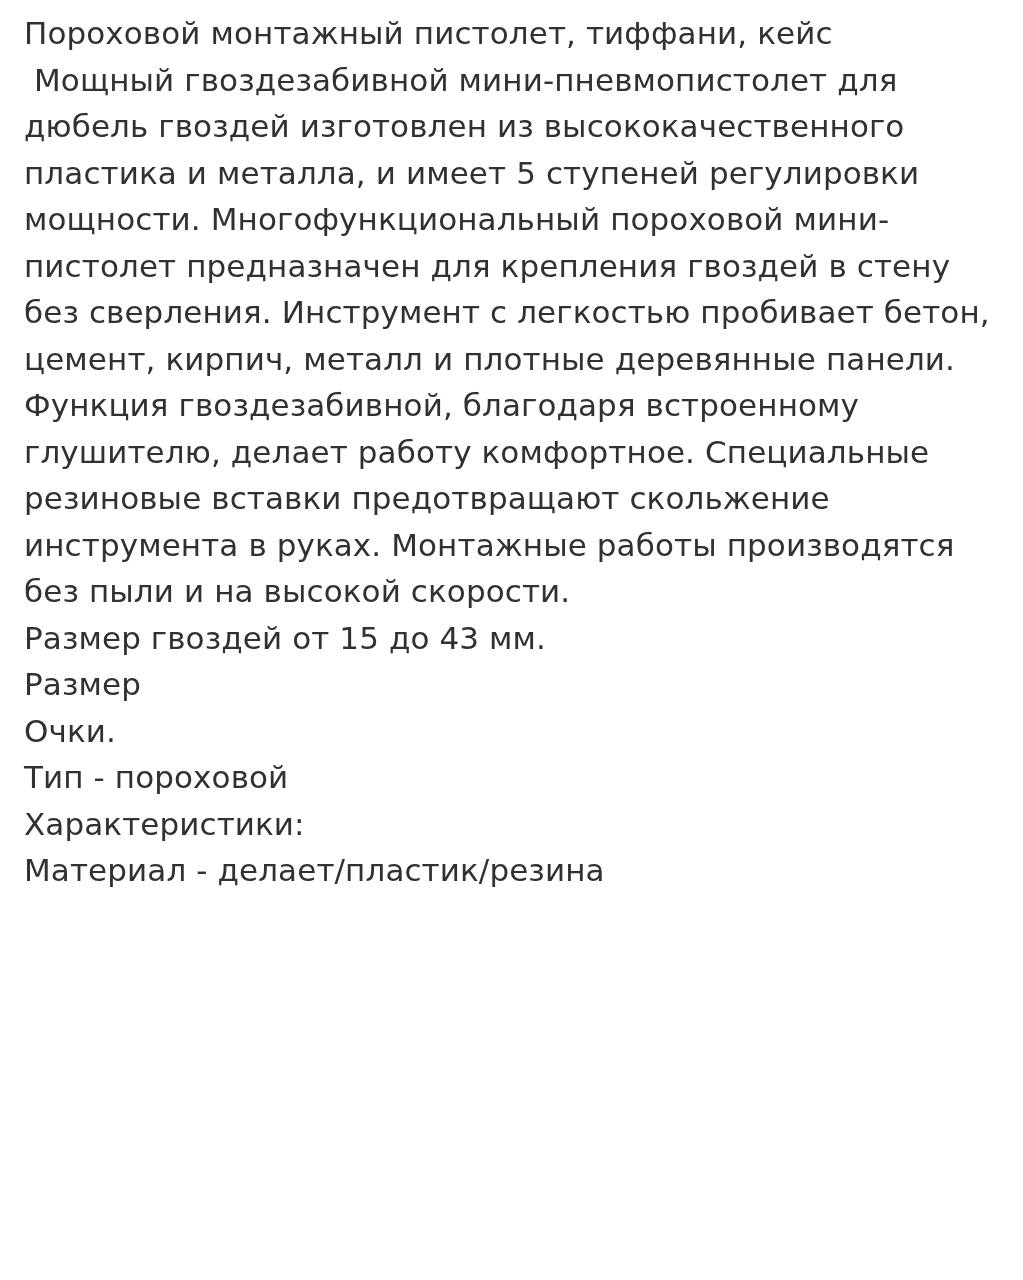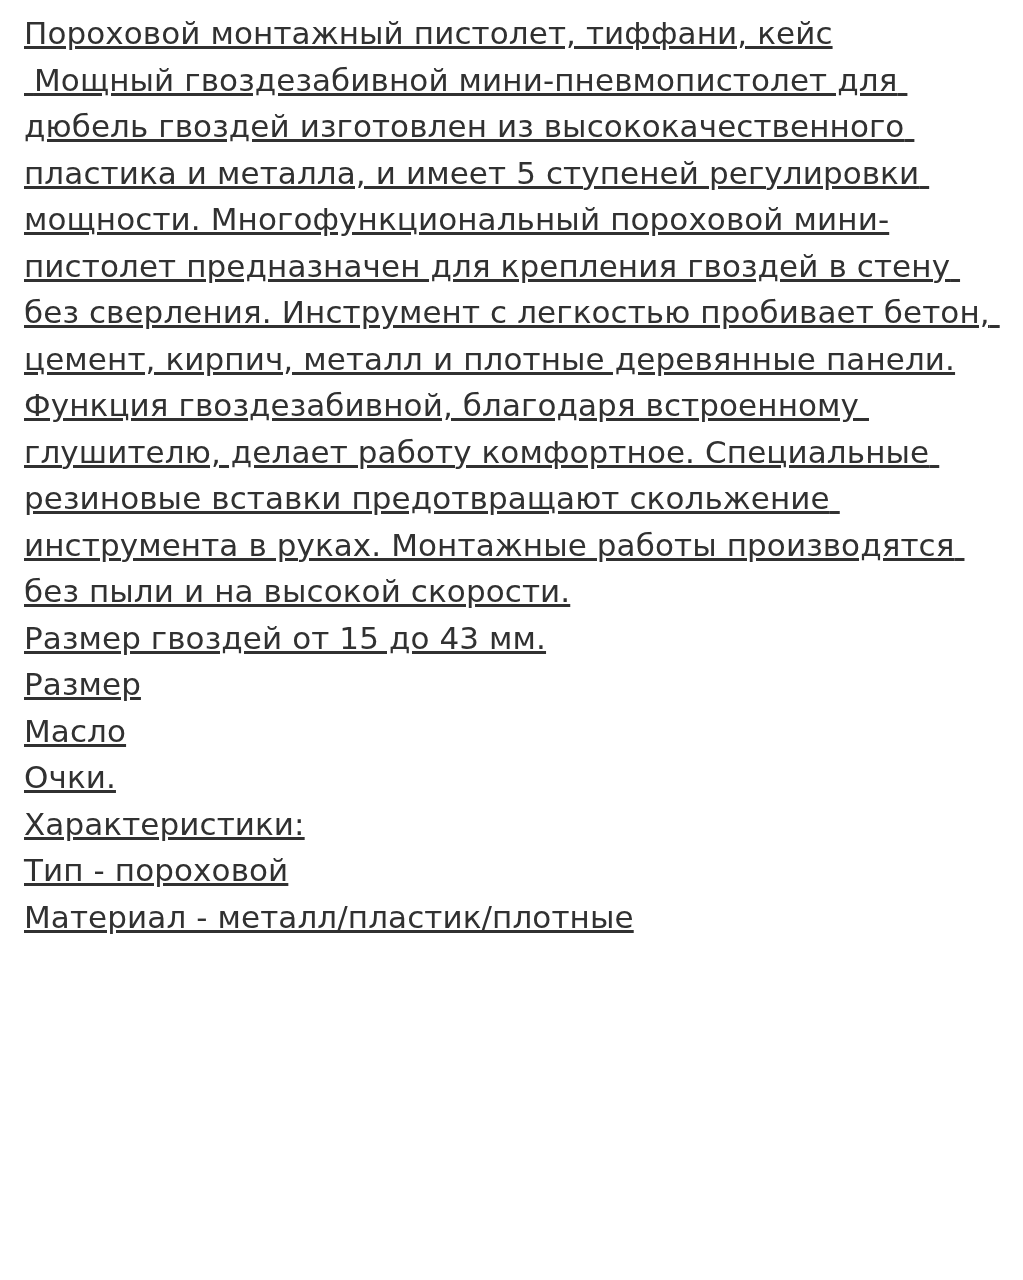--- a/index.html
+++ b/index.html
@@ -18,42 +18,40 @@
     width: 1023px;
     padding: 10px 28px 0 24px;
   }
   .desc-line {
     font-size: 31px;
     line-height: 46.5px;
     font-weight: 400;
     color: #313131;
     letter-spacing: 0.1px;
     white-space: pre-wrap;
-    text-decoration: underline;
   }
   .desc-paragraph {
     margin: 0;
   }
 </style>
 </head>
 <body>
 
 <div class="product-description">
 
   <div class="desc-line desc-paragraph">Пороховой монтажный пистолет, тиффани, кейс</div>
 
   <div class="desc-line desc-paragraph"> Мощный гвоздезабивной мини-пневмопистолет для дюбель гвоздей изготовлен из высококачественного пластика и металла, и имеет 5 ступеней регулировки мощности. Многофункциональный пороховой мини-пистолет предназначен для крепления гвоздей в стену без сверления. Инструмент с легкостью пробивает бетон, цемент, кирпич, металл и плотные деревянные панели.</div>
 
   <div class="desc-line desc-paragraph">Функция гвоздезабивной, благодаря встроенному глушителю, делает работу комфортное. Специальные резиновые вставки предотвращают скольжение инструмента в руках. Монтажные работы производятся без пыли и на высокой скорости.</div>
 
   <div class="desc-line desc-paragraph">Размер гвоздей от 15 до 43 мм.</div>
 
 
   <div class="desc-line">Размер</div>
-  <div class="desc-line">Масло</div>
   <div class="desc-line">Очки.</div>
 
+  <div class="desc-line">Тип - пороховой</div>
+
   <div class="desc-line desc-paragraph">Характеристики:</div>
-
-  <div class="desc-line">Тип - пороховой</div>
-  <div class="desc-line">Материал - металл/пластик/плотные</div>
+  <div class="desc-line">Материал - делает/пластик/резина</div>
 
 </div>
 
 </body></html>

